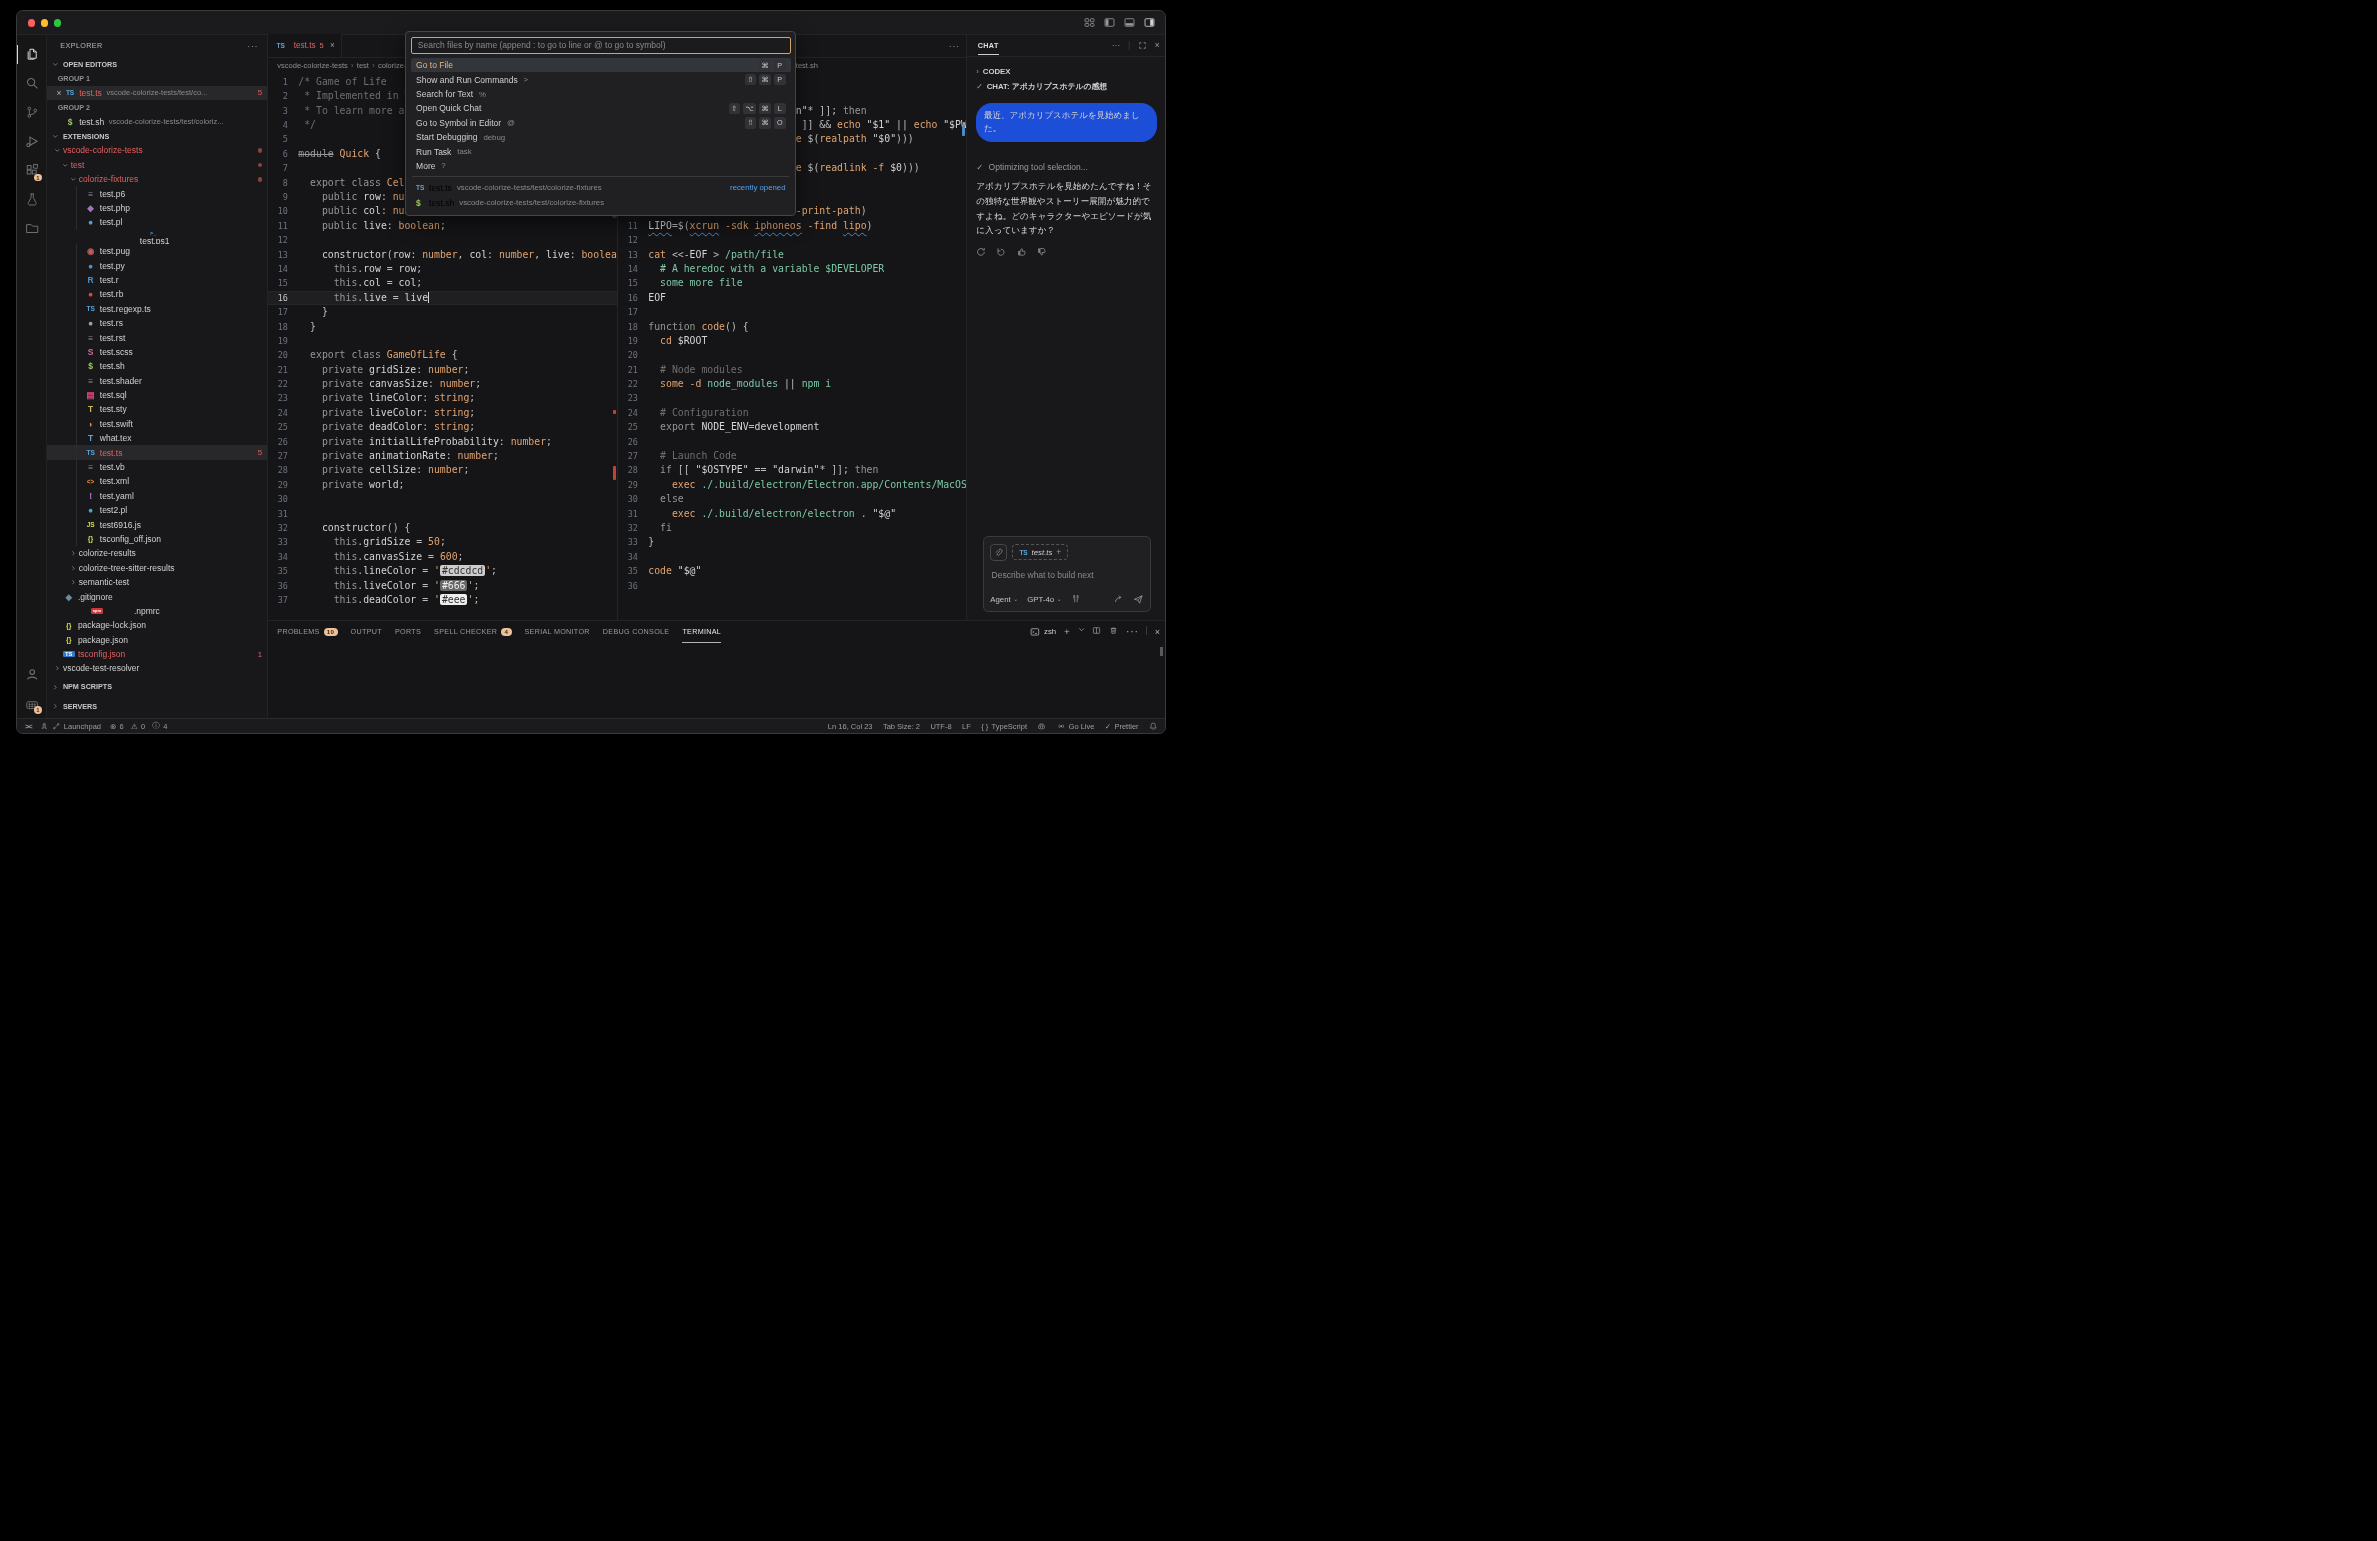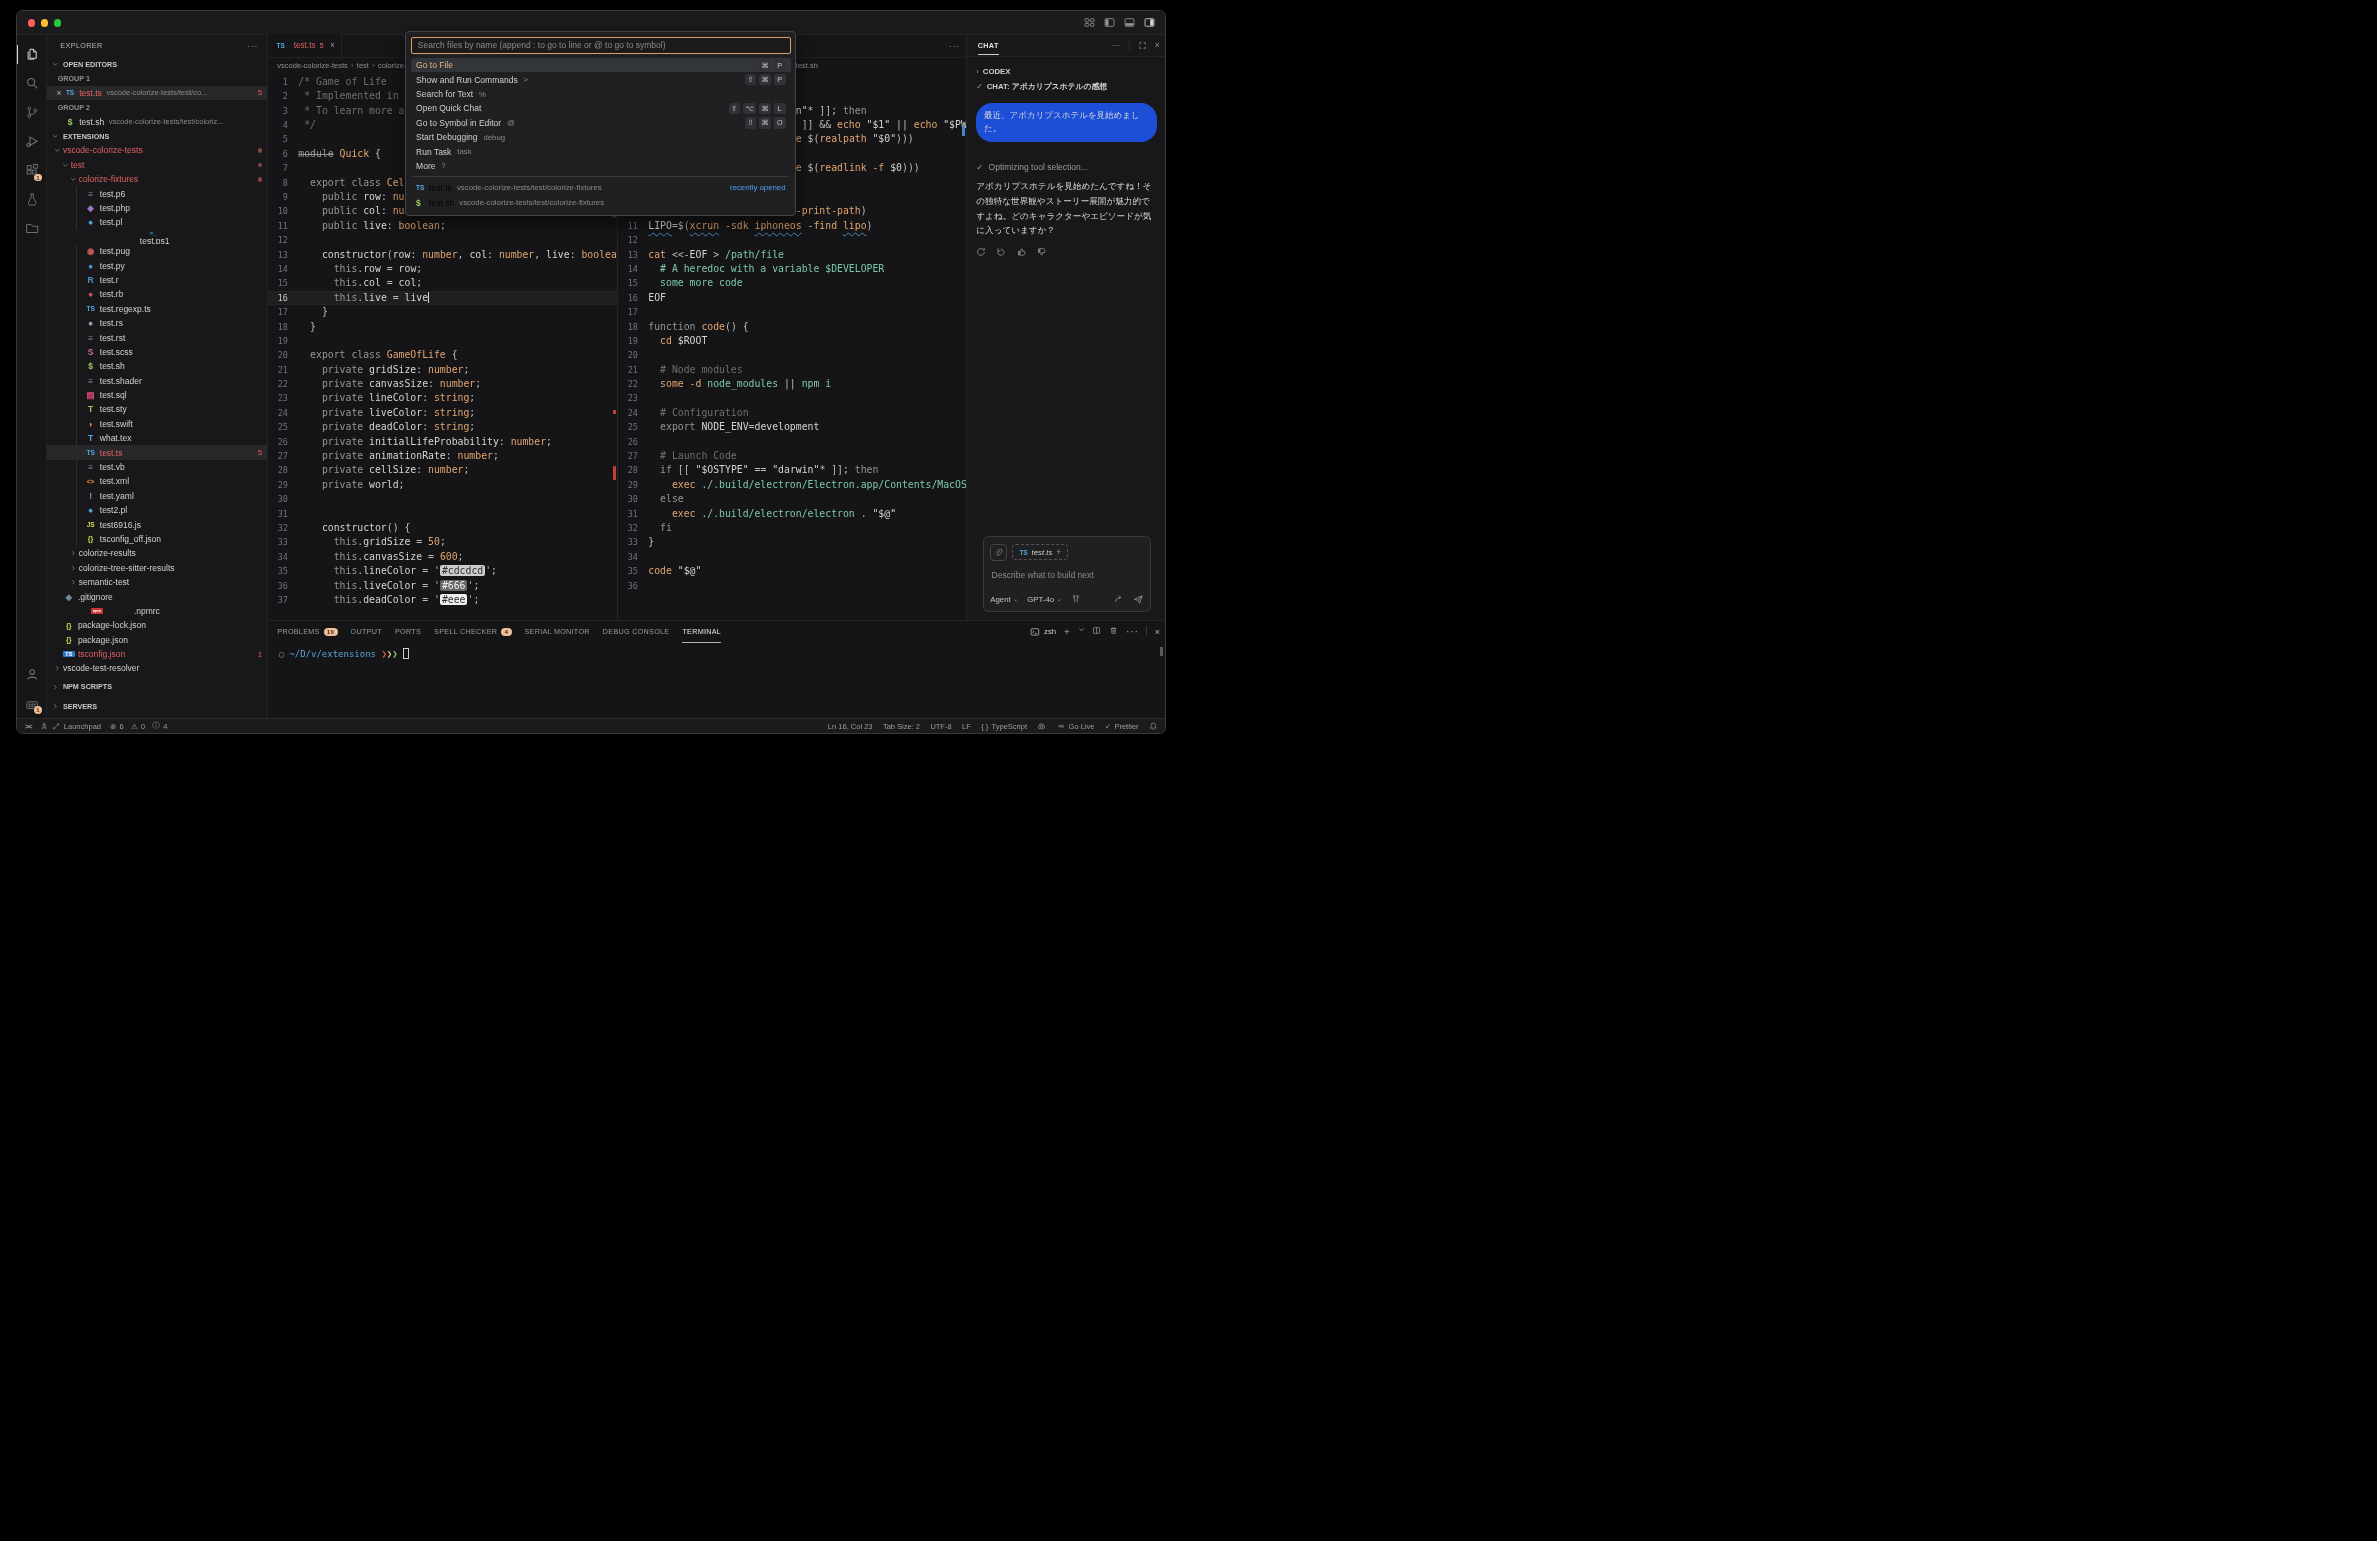--- a/index.html
+++ b/index.html
@@ -642,21 +642,21 @@
               <div class="code-line"><span class="ln">5</span><span class="tx"><span class="tk-idn">  ROOT</span><span class="tk-pun">=$(</span><span class="tk-cmd">dirname</span><span class="tk-pun"> $(</span><span class="tk-cmd">dirname</span><span class="tk-pun"> $(</span><span class="tk-cmd">realpath</span><span class="tk-idn"> "$0"</span><span class="tk-pun">)))</span></span></div>
               <div class="code-line"><span class="ln">6</span><span class="tx"><span class="tk-kw">else</span></span></div>
               <div class="code-line"><span class="ln">7</span><span class="tx"><span class="tk-idn">  ROOT</span><span class="tk-pun">=$(</span><span class="tk-cmd">dirname</span><span class="tk-pun"> $(</span><span class="tk-cmd">dirname</span><span class="tk-pun"> $(</span><span class="tk-cmd">readlink</span><span class="tk-cmd"> -f</span><span class="tk-idn"> $0</span><span class="tk-pun">)))</span></span></div>
               <div class="code-line"><span class="ln">8</span><span class="tx"><span class="tk-kw">fi</span></span></div>
               <div class="code-line"><span class="ln">9</span><span class="tx"></span></div>
               <div class="code-line"><span class="ln">10</span><span class="tx"><span class="tk-idn">DEVELOPER</span><span class="tk-pun">=$(</span><span class="tk-cmd">xcode-select -print-path</span><span class="tk-pun">)</span></span></div>
               <div class="code-line"><span class="ln">11</span><span class="tx"><span class="tk-idn sq">LIPO</span><span class="tk-pun">=$(</span><span class="tk-cmd sq">xcrun</span><span class="tk-cmd"> -sdk </span><span class="tk-cmd sq">iphoneos</span><span class="tk-cmd"> -find </span><span class="tk-cmd sq">lipo</span><span class="tk-pun">)</span></span></div>
               <div class="code-line"><span class="ln">12</span><span class="tx"></span></div>
               <div class="code-line"><span class="ln">13</span><span class="tx"><span class="tk-cmd">cat</span><span class="tk-pun"> &lt;&lt;-</span><span class="tk-idn">EOF</span><span class="tk-pun"> &gt; </span><span class="tk-hstr">/path/file</span></span></div>
               <div class="code-line"><span class="ln">14</span><span class="tx"><span class="tk-hstr">  # A heredoc with a variable $DEVELOPER</span></span></div>
-              <div class="code-line"><span class="ln">15</span><span class="tx"><span class="tk-hstr">  some more code</span></span></div>
+              <div class="code-line"><span class="ln">15</span><span class="tx"><span class="tk-hstr">  some more file</span></span></div>
               <div class="code-line"><span class="ln">16</span><span class="tx"><span class="tk-idn">EOF</span></span></div>
               <div class="code-line"><span class="ln">17</span><span class="tx"></span></div>
               <div class="code-line"><span class="ln">18</span><span class="tx"><span class="tk-kw">function </span><span class="tk-cmd">code</span><span class="tk-pun">() {</span></span></div>
               <div class="code-line"><span class="ln">19</span><span class="tx"><span class="tk-cmd">  cd</span><span class="tk-idn"> $ROOT</span></span></div>
               <div class="code-line"><span class="ln">20</span><span class="tx"></span></div>
               <div class="code-line"><span class="ln">21</span><span class="tx"><span class="tk-com">  # Node modules</span></span></div>
               <div class="code-line"><span class="ln">22</span><span class="tx"><span class="tk-cmd">  some -d</span><span class="tk-hstr"> node_modules</span><span class="tk-pun"> || </span><span class="tk-hstr">npm i</span></span></div>
               <div class="code-line"><span class="ln">23</span><span class="tx"></span></div>
               <div class="code-line"><span class="ln">24</span><span class="tx"><span class="tk-com">  # Configuration</span></span></div>
               <div class="code-line"><span class="ln">25</span><span class="tx"><span class="tk-kw">  export </span><span class="tk-idn">NODE_ENV</span><span class="tk-pun">=</span><span class="tk-idn">development</span></span></div>
@@ -823,24 +823,20 @@
               <span>
                 <svg width="9" height="9" viewBox="0 0 16 16" stroke="currentColor" fill="none" stroke-width="1.1">
                   <path d="M3 4.5h10M6.2 4.5v-1h3.6v1M4.5 4.5l.6 8.5h5.8l.6-8.5M7 6.5v4.5M9 6.5v4.5"></path>
                 </svg>
               </span>
               <span><span style="letter-spacing:0.7px">···</span></span>
               <span class="vsep"></span>
               <span><span style="font-size:9px">×</span></span>
             </div>
           </div>
-        <div class="term">
-          <span class="circ">○</span><span class="tpath">~/D/v/extensions</span>
-          <span class="c1"> ❯</span><span class="c2">❯</span><span class="c3">❯</span><span class="tcur"></span>
-        </div>
         <div class="pthumb"></div>
       </div>
     </div>
   </div>
 
   <div class="statusbar">
     <div class="sb-left">
       <span class="sb-item remote">&gt;&lt;</span>
       <span class="sb-item">
         <svg width="8.5" height="8.5" viewBox="0 0 16 16" stroke="currentColor" fill="none" stroke-width="1.1">

